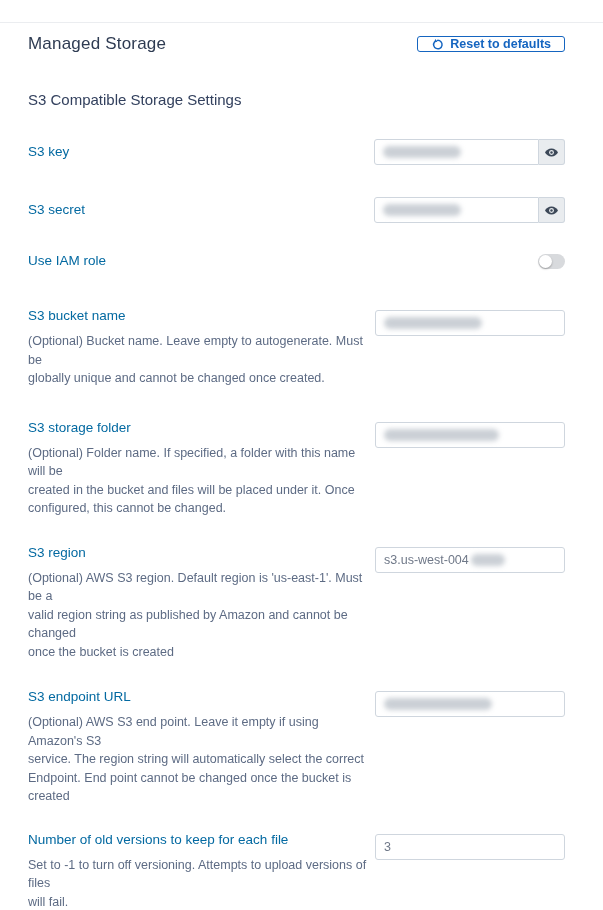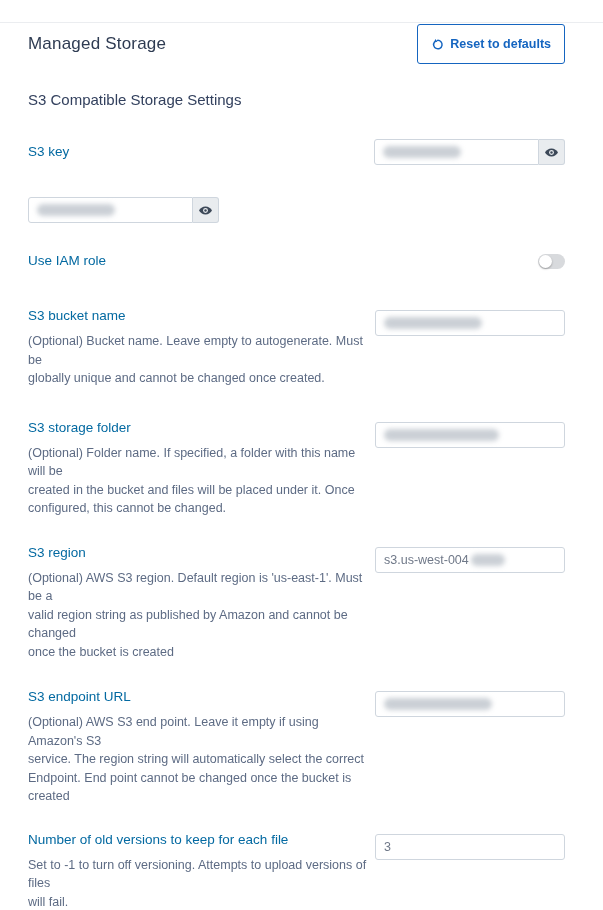--- a/index.html
+++ b/index.html
@@ -8,21 +8,21 @@
     font-family:"Liberation Sans","DejaVu Sans",sans-serif;
     -webkit-font-smoothing:antialiased;
   }
   .top-strip{height:22px;border-bottom:1px solid #ebedf0;}
   .page{padding:0 38px 0 28px;}
   .header{display:flex;align-items:center;justify-content:space-between;margin-top:7px;height:28px;}
   .page-title{font-size:17px;color:#2e3b52;letter-spacing:.2px;}
   .btn-outline{
     display:inline-flex;align-items:center;gap:6px;
     border:1.5px solid #1565c0;color:#1565c0;background:#fff;
-    border-radius:3px;height:40px;padding:0 13px;
+    border-radius:3px;height:16px;padding:0 13px;
     font-size:12.5px;font-weight:bold;cursor:pointer;
   }
   .section-title{margin-top:33px;font-size:15px;line-height:18px;color:#33415e;}
   .rows{margin-top:30px;}
   .row{display:flex;justify-content:space-between;}
   .row.center{align-items:center;}
   .row.top{align-items:flex-start;}
   .left-col{width:352px;}
   .field-label{font-size:13.5px;line-height:16px;color:#0369a1;}
   .field-desc{
@@ -107,20 +107,23 @@
                 <circle cx="8" cy="8" r="2.6" fill="#e9ecef"></circle>
                 <circle cx="8" cy="8" r="1.3" fill="currentColor"></circle>
               </svg>
             </span>
           </div>
         </div>
       </div>
     </div>
 
     <div class="row center r-secret">
+      <div class="left-col">
+        <div class="field-label">S3 secret</div>
+      </div>
       <div class="control">
         <div class="input-group">
           <div class="tinput">
             <span class="pill w78"></span>
           </div>
           <div class="addon">
             <span class="icon">
               <svg viewBox="0 0 16 16" width="15" height="15" aria-hidden="true">
                 <path d="M8 3.8C4.9 3.8 2.3 5.6 1.1 8c1.2 2.4 3.8 4.2 6.9 4.2s5.7-1.8 6.9-4.2C13.7 5.6 11.1 3.8 8 3.8z" fill="currentColor"></path>
                 <circle cx="8" cy="8" r="2.6" fill="#e9ecef"></circle>

